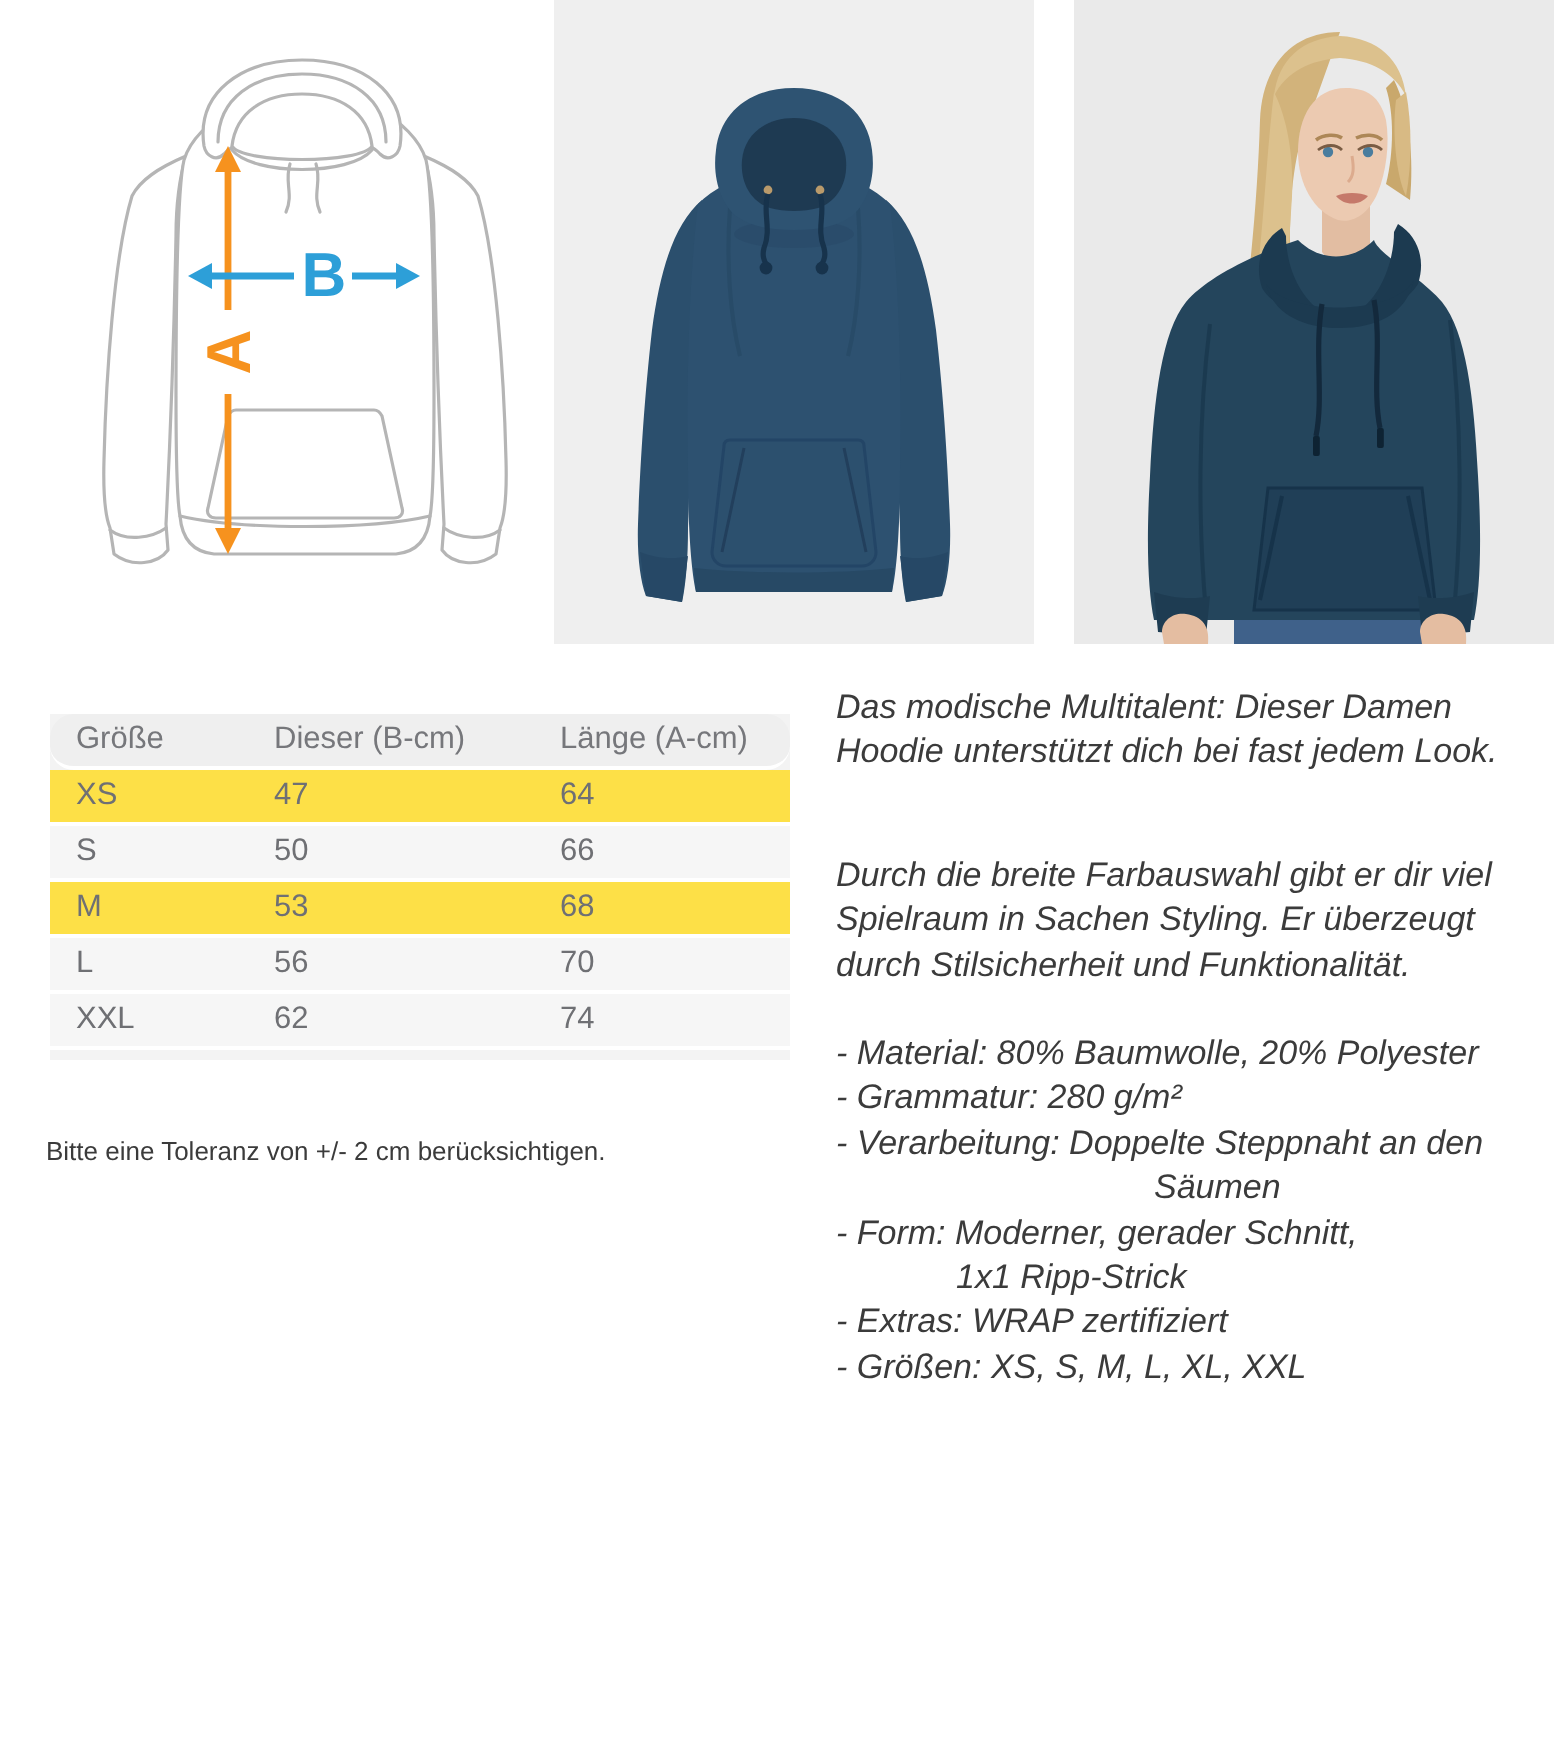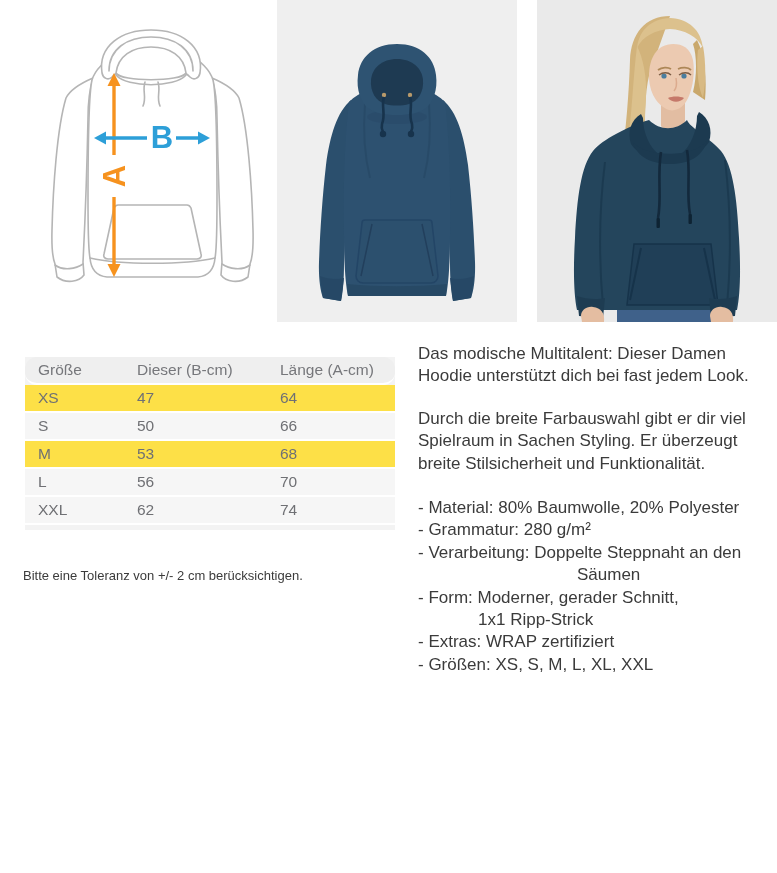--- a/index.html
+++ b/index.html
@@ -16,22 +16,22 @@
          font-size:15.5px;color:#6f7074;border-bottom:2px solid #ffffff;}
   .t-row > div:first-child{padding-left:13px;}
   .t-head{background:#efefef;color:#76777b;border-radius:12px;}
   .r-dark{background:#fde047;}
   .r-light{background:#f6f6f6;}
 
   .tolerance-note{position:absolute;left:23px;top:568px;font-size:13px;color:#3b3b3b;white-space:nowrap;}
 
   .description{position:absolute;left:418px;top:343px;width:355px;font-size:17px;line-height:22.4px;
                color:#3b3b3b;}
-  .description .line{white-space:nowrap;}
-  .para2{margin-top:20px;}
+  .description .line{white-space:nowrap;font-style:italic;}
+  .para2{margin-top:39px;}
   .bullets{margin-top:22px;}
   .indent-a{padding-left:159px;}
   .indent-b{padding-left:60px;}
 
   svg text{font-family:"Liberation Sans","DejaVu Sans",sans-serif;}
 </style>
 </head>
 <body>
 
 <div class="page">
@@ -198,21 +198,21 @@
   <div class="tolerance-note">Bitte eine Toleranz von +/- 2 cm berücksichtigen.</div>
 
   <div class="description">
     <div class="para1">
       <div class="line">Das modische Multitalent: Dieser Damen</div>
       <div class="line">Hoodie unterstützt dich bei fast jedem Look.</div>
     </div>
     <div class="para2">
       <div class="line">Durch die breite Farbauswahl gibt er dir viel</div>
       <div class="line">Spielraum in Sachen Styling. Er überzeugt</div>
-      <div class="line">breite Stilsicherheit und Funktionalität.</div>
+      <div class="line">durch Stilsicherheit und Funktionalität.</div>
     </div>
     <div class="bullets">
       <div class="line">- Material: 80% Baumwolle, 20% Polyester</div>
       <div class="line">- Grammatur: 280 g/m²</div>
       <div class="line">- Verarbeitung: Doppelte Steppnaht an den</div>
       <div class="line indent-a">Säumen</div>
       <div class="line">- Form: Moderner, gerader Schnitt,</div>
       <div class="line indent-b">1x1 Ripp-Strick</div>
       <div class="line">- Extras: WRAP zertifiziert</div>
       <div class="line">- Größen: XS, S, M, L, XL, XXL</div>

